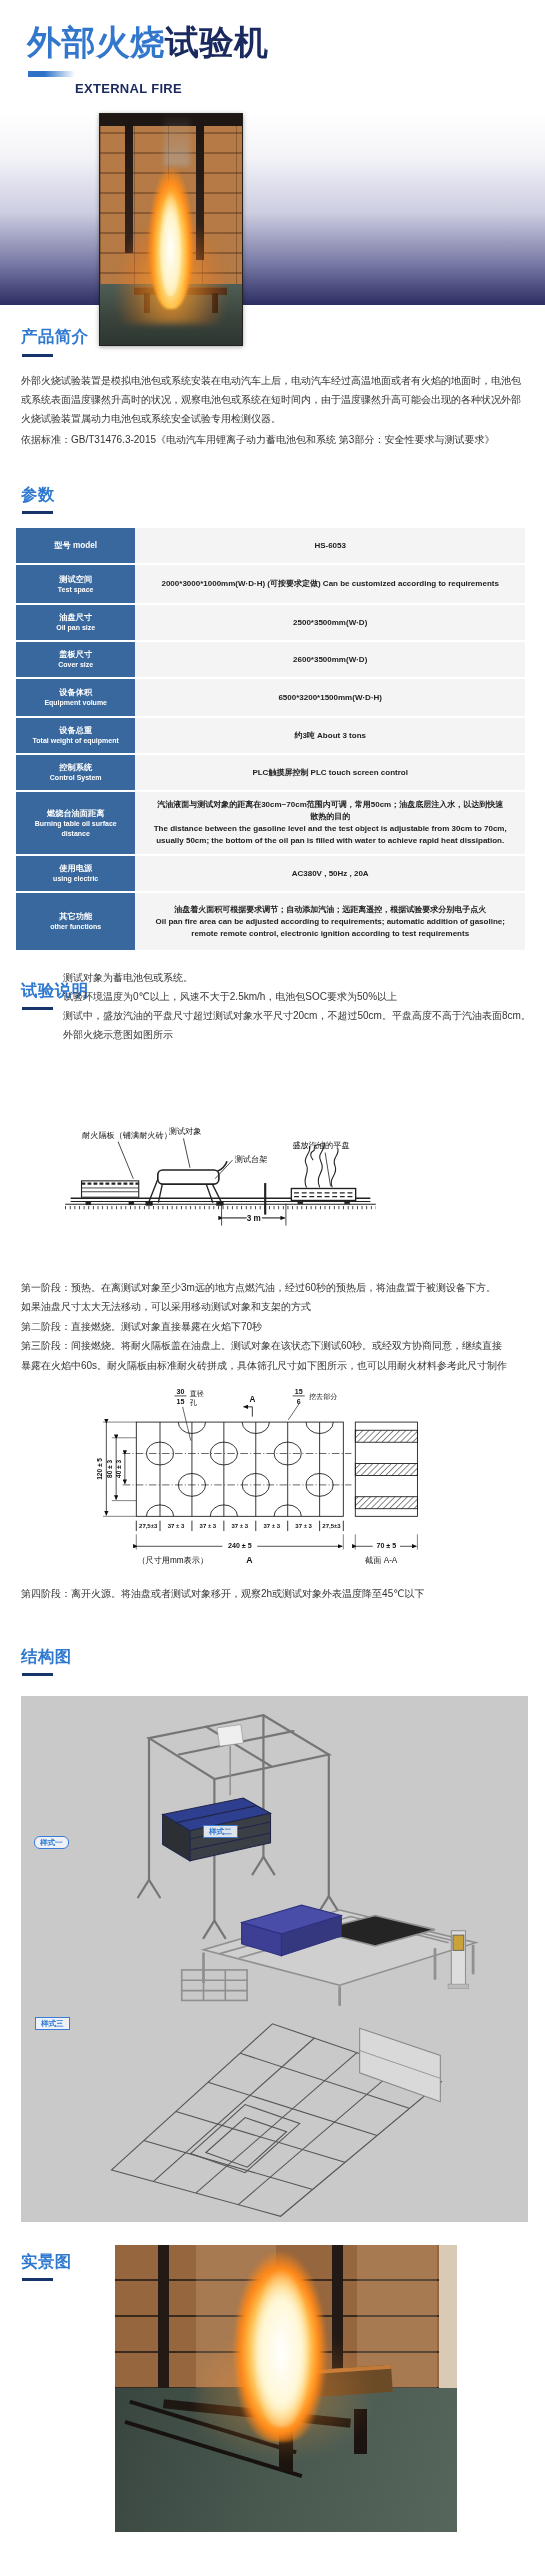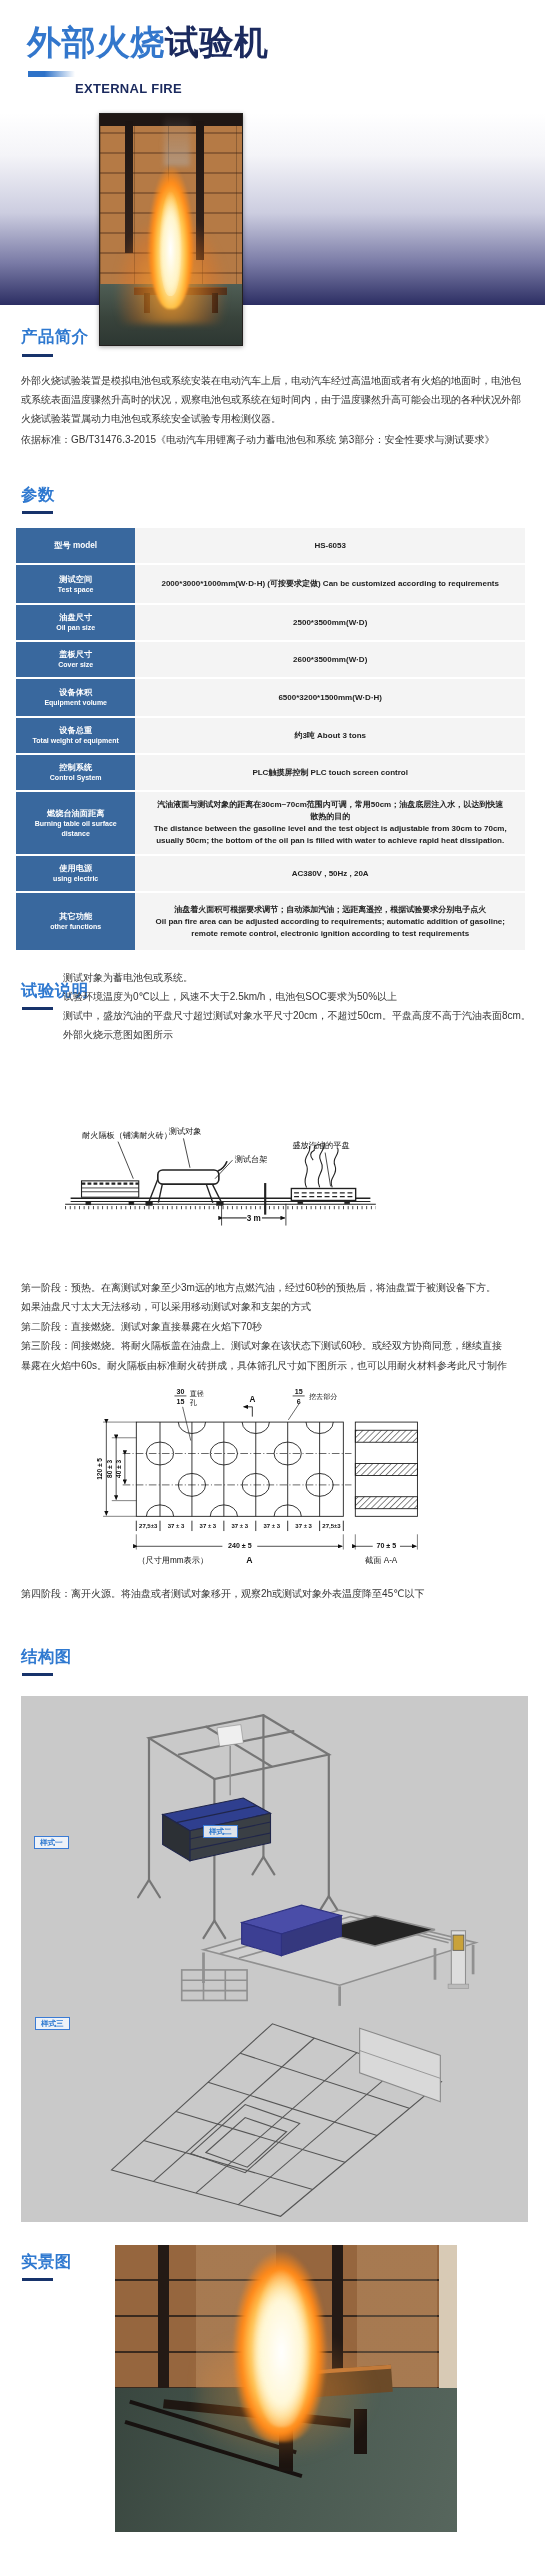--- a/index.html
+++ b/index.html
@@ -464,21 +464,21 @@
         <line x1="144" y1="276" x2="454" y2="366"></line>
         <line x1="203" y1="223" x2="513" y2="316"></line>
         <line x1="262" y1="169" x2="572" y2="267"></line>
         <line x1="321" y1="116" x2="631" y2="217"></line>
         <polygon points="230,300 330,210 430,245 330,335"></polygon>
         <polygon points="258,298 330,234 406,260 334,325"></polygon>
       </g>
       <polygon points="540,70 688,120 688,205 540,152" fill="#d9d9d9" stroke="#8a8a8a" stroke-width="2"></polygon>
       <line x1="540" y1="111" x2="688" y2="162" stroke="#8a8a8a" stroke-width="1.5"></line>
     </svg>
-    <div class="style-label" style="left:13px;top:140px;">样式一</div>
+    <div class="style-label" style="left:13px;top:140px;border-radius:6px;">样式一</div>
     <div class="style-label" style="left:162px;top:129px;margin-left:20px;">样式二</div>
     <div class="style-label" style="left:14px;top:321px;">样式三</div>
   </div>
 
   <div class="abs sec-head" style="left:21px;top:2251px;">实景图</div>
   <div class="abs sec-bar" style="left:22px;top:2278px;"></div>
   <div class="abs real-photo">
     <div class="rp-wall"></div>
     <div class="rp-strip"></div>
     <div class="rp-col" style="left:43px;height:154px;"></div>

